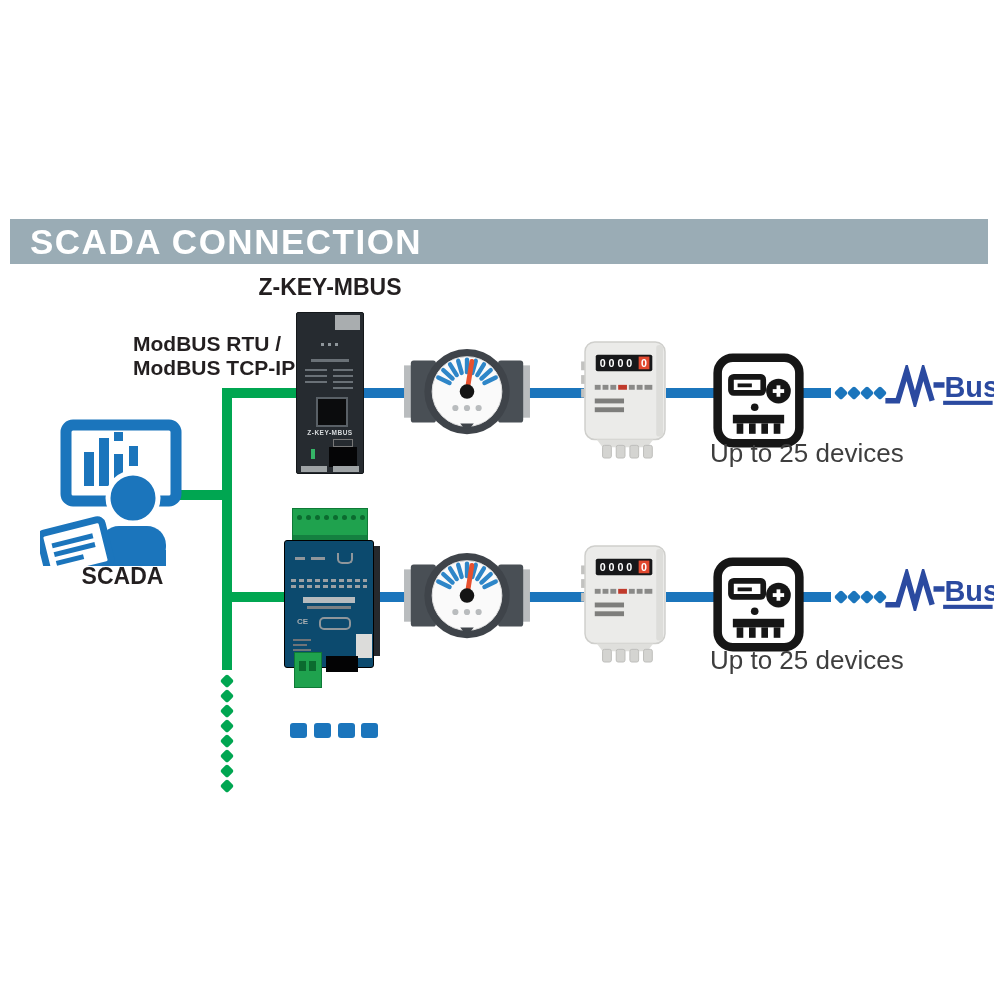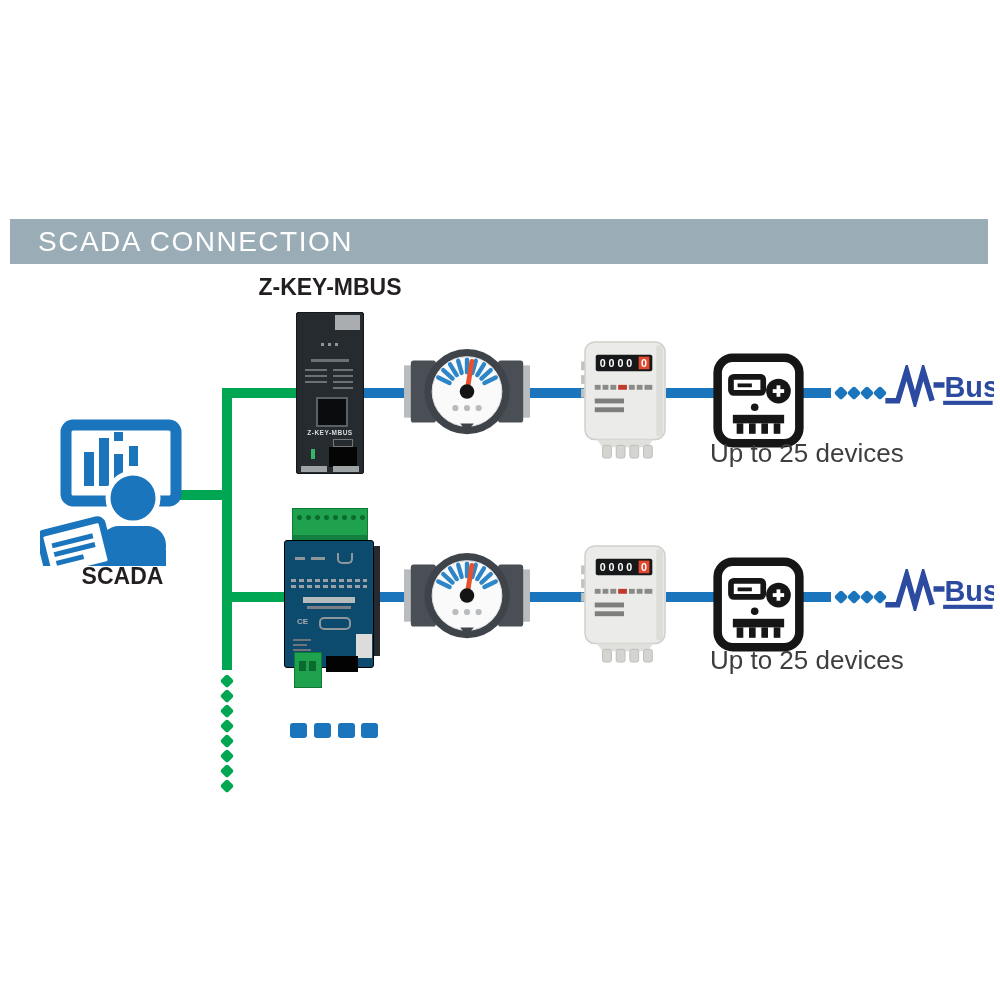--- a/index.html
+++ b/index.html
@@ -1,21 +1,21 @@
 <!DOCTYPE html>
 <html><head>
 <meta charset="utf-8">
 <style>
   html,body{margin:0;padding:0;background:#fff;}
   body{font-family:"Liberation Sans",sans-serif;}
   #canvas{position:relative;width:1000px;height:1000px;background:#fff;overflow:hidden;}
   .abs{position:absolute;}
   
   .banner{left:10px;top:219px;width:978px;height:45px;background:#9AACB5;display:flex;align-items:center;z-index:1;}
-  .banner span{color:#fff;font-weight:normal;font-size:28px;letter-spacing:1.5px;padding-left:28px;}
+  .banner span{color:#fff;font-weight:bold;font-size:35px;letter-spacing:1.5px;padding-left:20px;}
   
   .zkey-heading{left:235px;top:274px;width:190px;text-align:center;font-weight:bold;font-size:23px;color:#231F20;z-index:3;}
   .protocol{left:133px;top:332px;width:170px;font-weight:bold;font-size:21px;line-height:24px;color:#231F20;z-index:3;}
   .scada-label{left:55px;top:563px;width:135px;text-align:center;font-weight:bold;font-size:23px;color:#231F20;z-index:3;}
   .note{width:230px;font-size:26px;color:#3E3E3E;z-index:3;}
   
   .gline{background:#00A651;z-index:1;}
   .bline{background:#1B75BC;z-index:1;}
   .gdot{width:10px;height:10px;background:#00A651;transform:rotate(45deg);border-radius:2px;z-index:1;}
   .bdot{width:10px;height:10px;background:#1B75BC;transform:rotate(45deg);border-radius:2px;z-index:1;}
@@ -32,20 +32,24 @@
 </head>
 <body>
 
 <div id="canvas">
 
   <div class="abs banner">
     <span>SCADA CONNECTION</span>
   </div>
 
   <div class="abs zkey-heading">Z-KEY-MBUS</div>
+  <div class="abs protocol">
+    <div>ModBUS RTU /</div>
+    <div>ModBUS TCP-IP</div>
+  </div>
 
   <svg class="abs" style="left:40px;top:416px;z-index:2;" width="145" height="150" viewBox="0 0 145 150">
     <rect x="26" y="9" width="110" height="76" rx="7" fill="#fff" stroke="#1B75BC" stroke-width="11"></rect>
     <rect x="44" y="36" width="10" height="34" fill="#1B75BC"></rect>
     <rect x="59" y="22" width="10" height="48" fill="#1B75BC"></rect>
     <rect x="74" y="16" width="9" height="9" fill="#1B75BC"></rect>
     <rect x="74" y="38" width="9" height="26" fill="#1B75BC"></rect>
     <rect x="89" y="30" width="9" height="20" fill="#1B75BC"></rect>
     <circle cx="93" cy="82" r="25" fill="#1B75BC" stroke="#fff" stroke-width="5"></circle>
     <rect x="60" y="110" width="66" height="40" rx="19" fill="#1B75BC"></rect>

